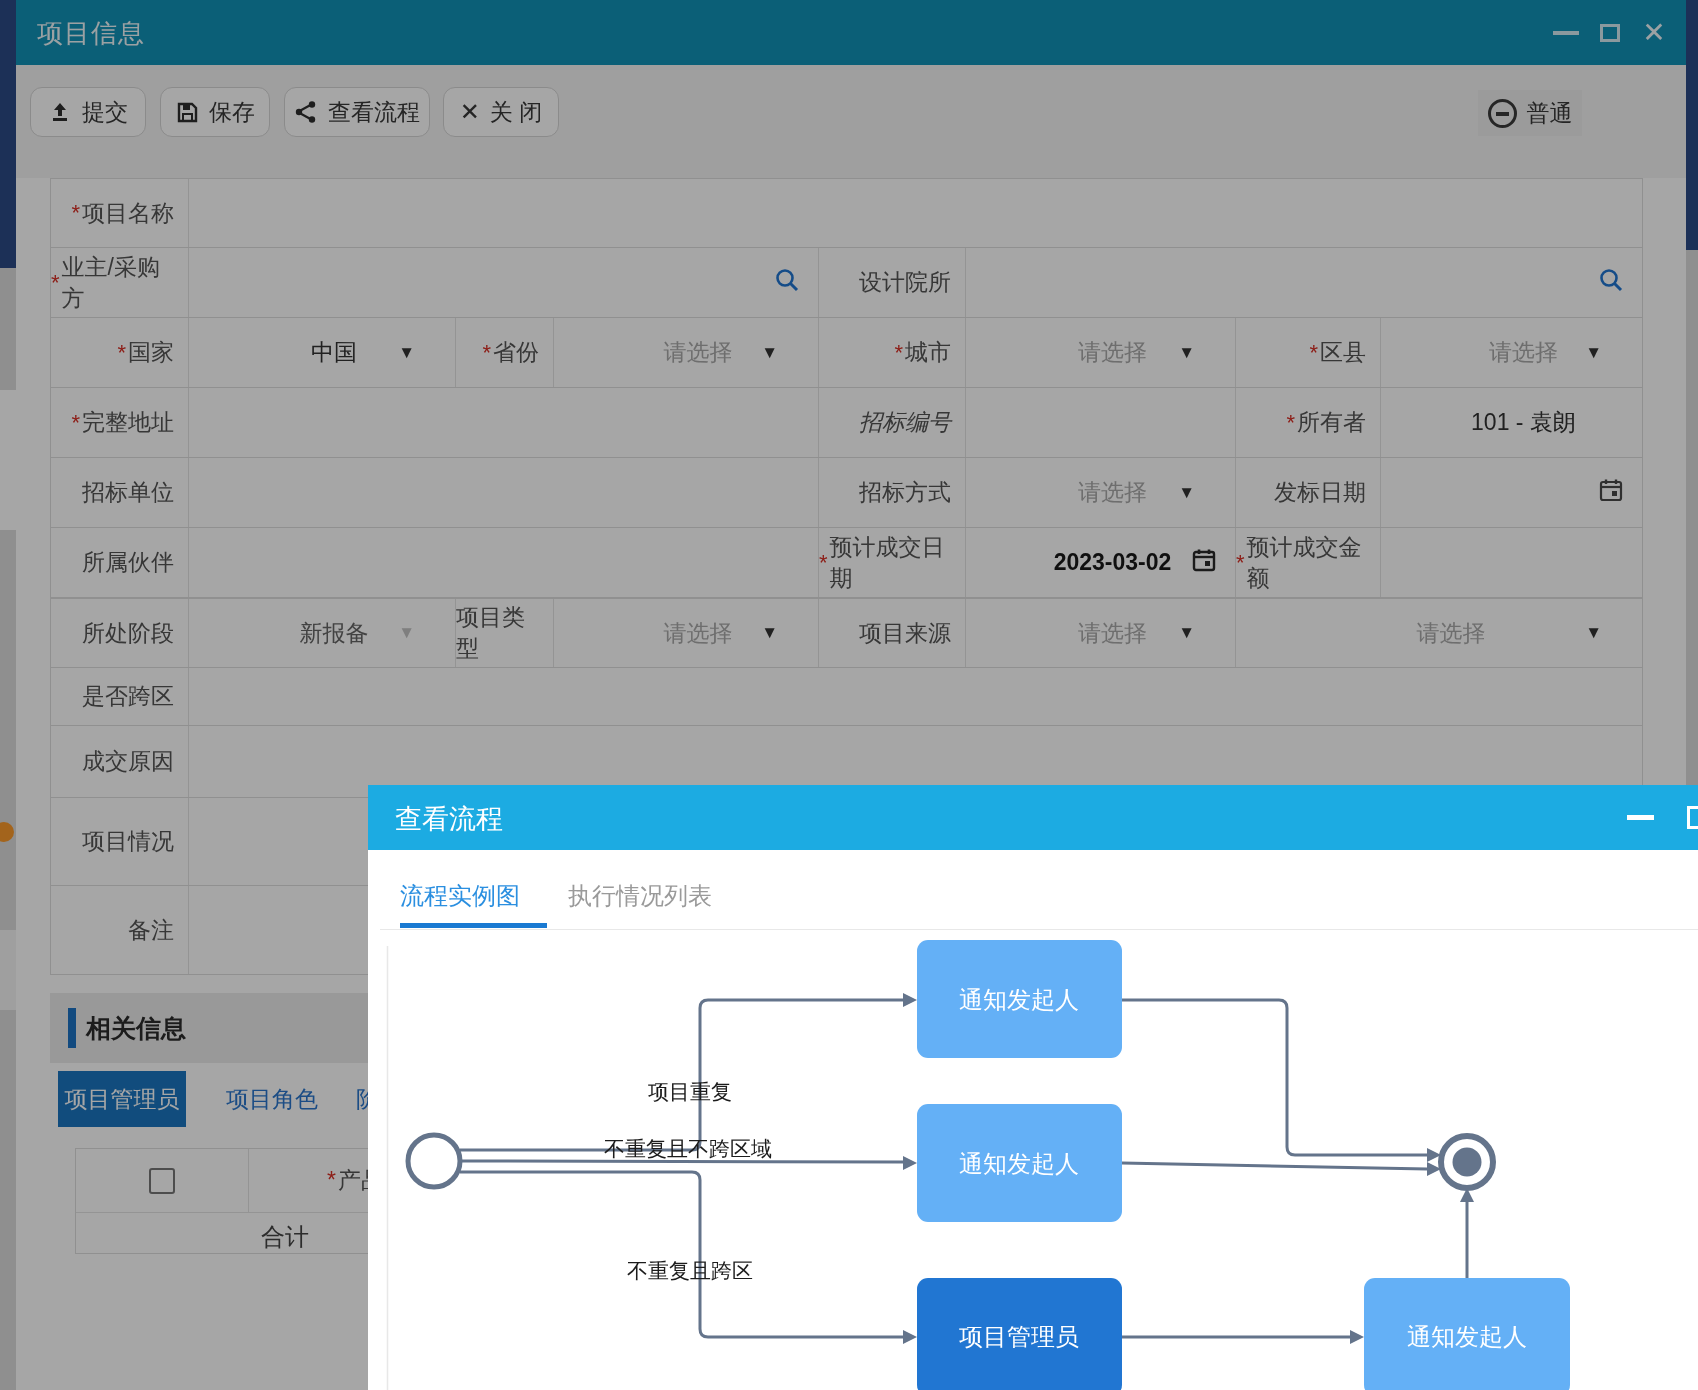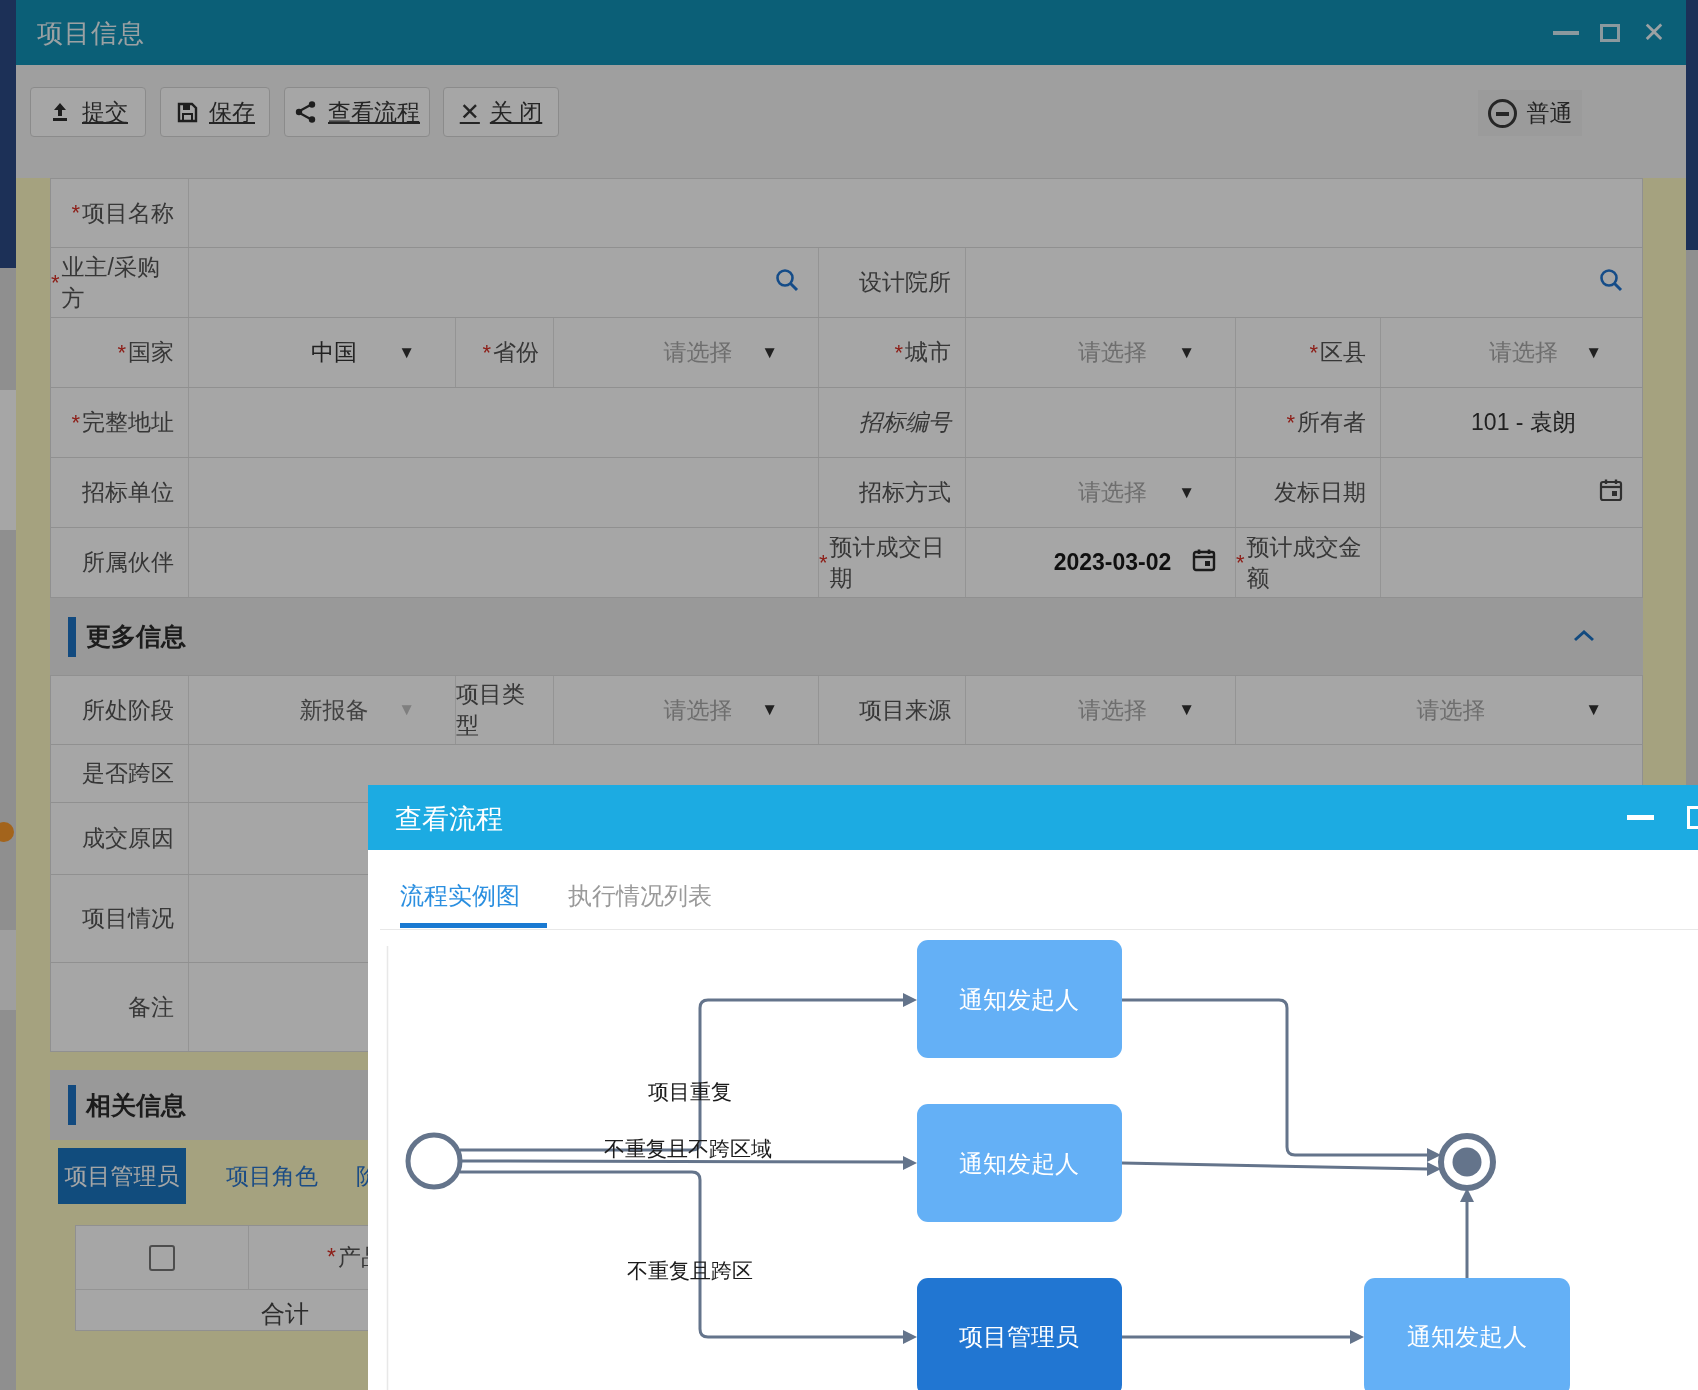--- a/index.html
+++ b/index.html
@@ -6,31 +6,31 @@
   *{box-sizing:border-box;font-family:"Liberation Sans","DejaVu Sans",sans-serif;}
   #screen{position:relative;width:1698px;height:1390px;overflow:hidden;background:#e9e9e9;}
 
   
   .edge-strip{position:absolute;top:0;height:1390px;background:#dcdcdc;z-index:1;}
   .edge-strip.left{left:0;width:16px;}
   .edge-strip.right{left:1686px;width:12px;}
   .frag{position:absolute;}
 
   
-  #main-window{position:absolute;left:16px;top:0;width:1670px;height:1390px;background:#fef9c3;z-index:10;}
+  #main-window{position:absolute;left:16px;top:0;width:1670px;height:1390px;background:#ffffff;z-index:10;}
   #titlebar{position:absolute;left:0;top:0;width:100%;height:65px;background:#1192b7;}
   #titlebar .title{position:absolute;left:21px;top:16px;font-size:26px;color:#eef7fa;letter-spacing:1px;}
   .win-ctrl{position:absolute;top:0;width:44px;height:65px;display:flex;align-items:center;justify-content:center;cursor:pointer;}
   .wc-min-bar{width:26px;height:4px;background:#d6ecf3;}
   .wc-max-box{width:20px;height:18px;border:3px solid #d6ecf3;}
   .wc-close{font-size:28px;color:#eef7fa;font-weight:bold;line-height:1;}
 
   #toolbar{position:absolute;left:0;top:65px;width:100%;height:113px;background:#f4f4f4;}
-  .tbtn{position:absolute;top:22px;height:50px;background:#ffffff;border:1px solid #d6d6d6;border-radius:4px;
-        display:flex;align-items:center;justify-content:center;gap:10px;font-size:23px;color:#3a3a3a;cursor:pointer;text-decoration:underline;}
+  .tbtn{position:absolute;top:22px;height:50px;background:#ffffff;border:1px solid #d6d6d6;border-radius:12px;
+        display:flex;align-items:center;justify-content:center;gap:10px;font-size:23px;color:#3a3a3a;cursor:pointer;}
   .tbtn svg{flex:0 0 auto;}
   #mode-chip{position:absolute;top:25px;left:1462px;width:104px;height:46px;background:#efefef;display:flex;align-items:center;gap:10px;justify-content:center;font-size:23px;color:#3a3a3a;}
   .circle-minus{width:29px;height:29px;border:3px solid #3b3b3b;border-radius:50%;position:relative;}
   .circle-minus::after{content:"";position:absolute;left:5px;top:10px;width:13px;height:4px;background:#3b3b3b;}
 
   
   #form{position:absolute;left:34px;top:178px;width:1593px;}
   .sec-head{position:relative;width:100%;background:#ececec;display:flex;align-items:center;}
   .sec-bar{position:absolute;left:18px;width:8px;height:40px;background:#1c72c4;}
   .sec-title{margin-left:36px;font-size:25px;font-weight:bold;color:#2b2b2b;}
@@ -279,29 +279,20 @@
                 <rect x="14" y="14" width="5" height="5" fill="#2a2a2a"></rect>
               </svg></span>
         </div>
         <div class="fcell lbl" style="width:145px;">
             <span class="req">*</span>
             <span>预计成交金额</span>
           </div>
         <div class="fcell val" style="flex:1;"></div>
       </div>
 
-      <div class="sec-head" style="height:77px;">
-        <span class="sec-bar"></span>
-        <span class="sec-title">更多信息</span>
-        <span class="sec-chevron">
-          <svg width="22" height="12" viewBox="0 0 22 12">
-              <path d="M2 10 L11 2 L20 10" fill="none" stroke="#1c72c4" stroke-width="3"></path>
-            </svg>
-        </span>
-      </div>
 
       <div class="frow first" style="height:70px;">
         <div class="fcell lbl" style="width:138px;">
             <span>所处阶段</span>
           </div>
         <div class="fcell val" style="width:267px;">
             <span style="color:#666;">新报备</span>
             <span class="caret dis">▼</span>
           </div>
         <div class="fcell lbl" style="width:98px;">

